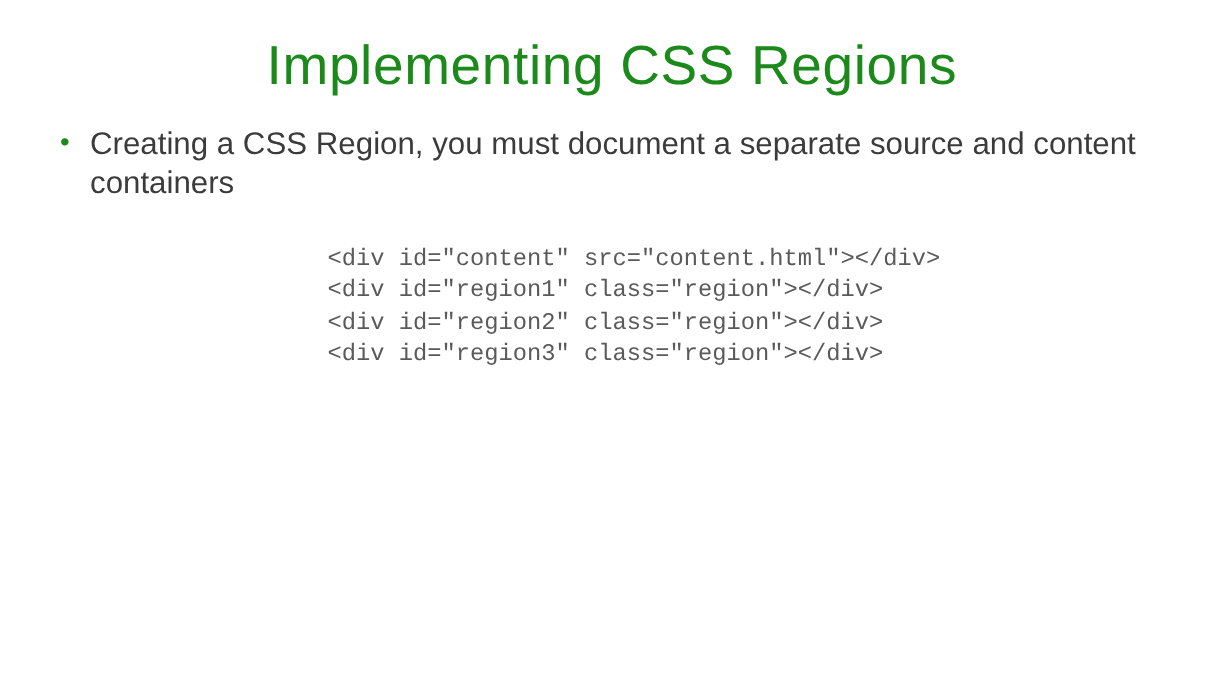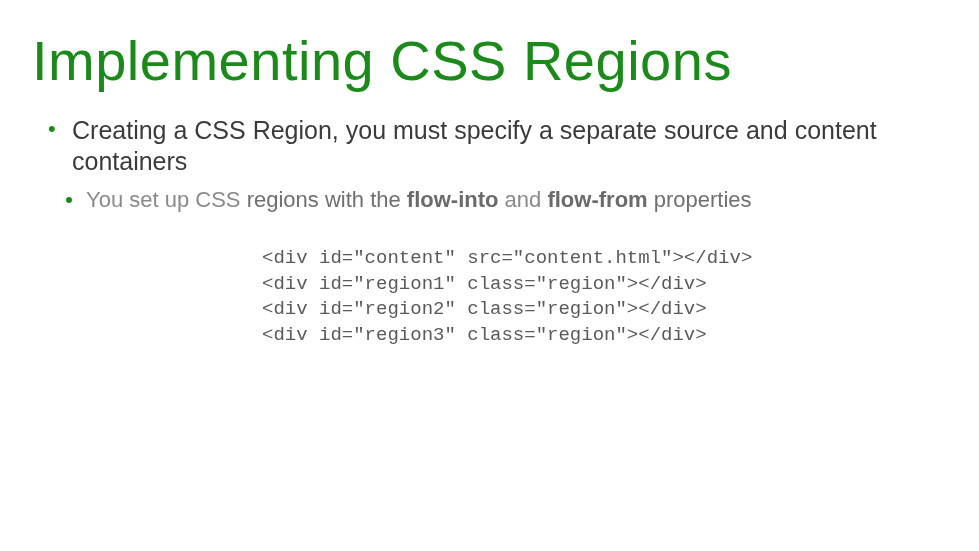--- a/index.html
+++ b/index.html
@@ -11,25 +11,26 @@
     font-family: "Segoe UI Light", "Segoe UI", "Helvetica Neue", Arial, sans-serif;
     font-weight: 300;
     color: #3b3b3b;
     overflow: hidden;
   }
   .slide {
     box-sizing: border-box;
     padding: 28px 32px 20px 32px;
   }
   .title {
-    font-size: 56px;
+    font-size: 44px;
     color: #1b8a1b;
     font-weight: 300;
     margin: 0 0 20px 0;
     letter-spacing: 0.5px;
+    text-align: center;
   }
   ul.main {
     list-style: none;
     padding: 0;
     margin: 0 0 0 10px;
   }
   ul.main > li {
     position: relative;
     font-size: 25px;
     line-height: 1.25;
@@ -79,29 +80,24 @@
   }
 </style>
 </head>
 <body>
 
 <div class="slide">
   <h1 class="title">Implementing CSS Regions</h1>
 
   <ul class="main">
     <li>
-      <span>Creating a CSS Region, you must specify a </span><span class="bold-part">separate source</span><span> and </span><span class="bold-part">content containers</span>
+      <span>Creating a CSS Region, you must document a </span><span class="bold-part">separate source</span><span> and </span><span class="bold-part">content containers</span>
     </li>
   </ul>
 
-  <ul class="sub">
-    <li>
-      <span>You set up CSS </span><span class="sub-bold">regions with the </span><span class="sub-bold-strong">flow-into</span><span> and </span><span class="sub-bold-strong">flow-from</span><span class="sub-bold"> properties</span>
-    </li>
-  </ul>
 
   <ul class="main">
   </ul>
 
 
   <div class="code-block"><span>&lt;div id="content" src="content.html"&gt;&lt;/div&gt;</span>
 <span>&lt;div id="region1" class="region"&gt;&lt;/div&gt;</span>
 <span>&lt;div id="region2" class="region"&gt;&lt;/div&gt;</span>
 <span>&lt;div id="region3" class="region"&gt;&lt;/div&gt;</span></div>
 

